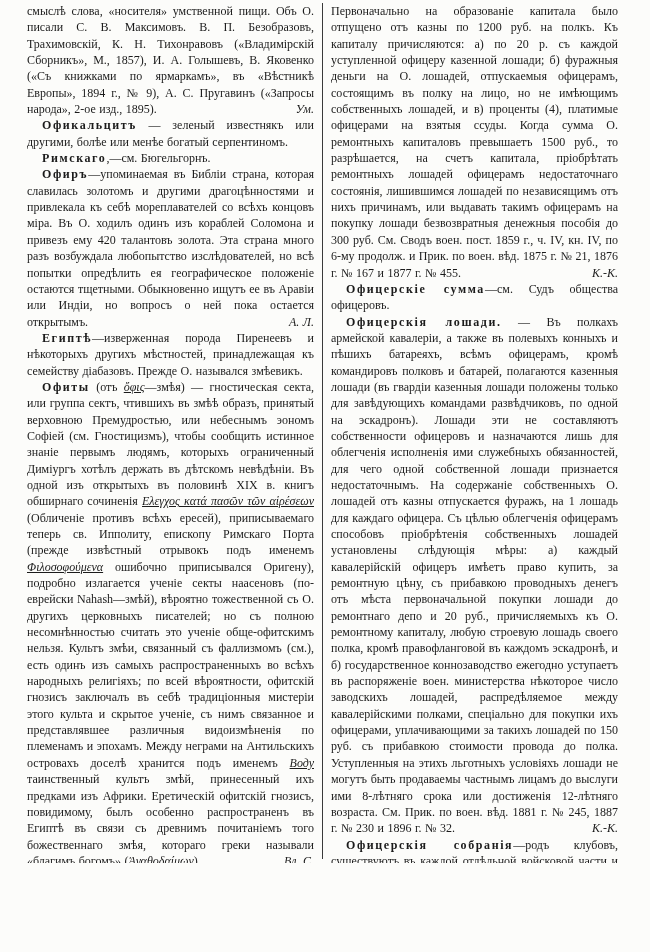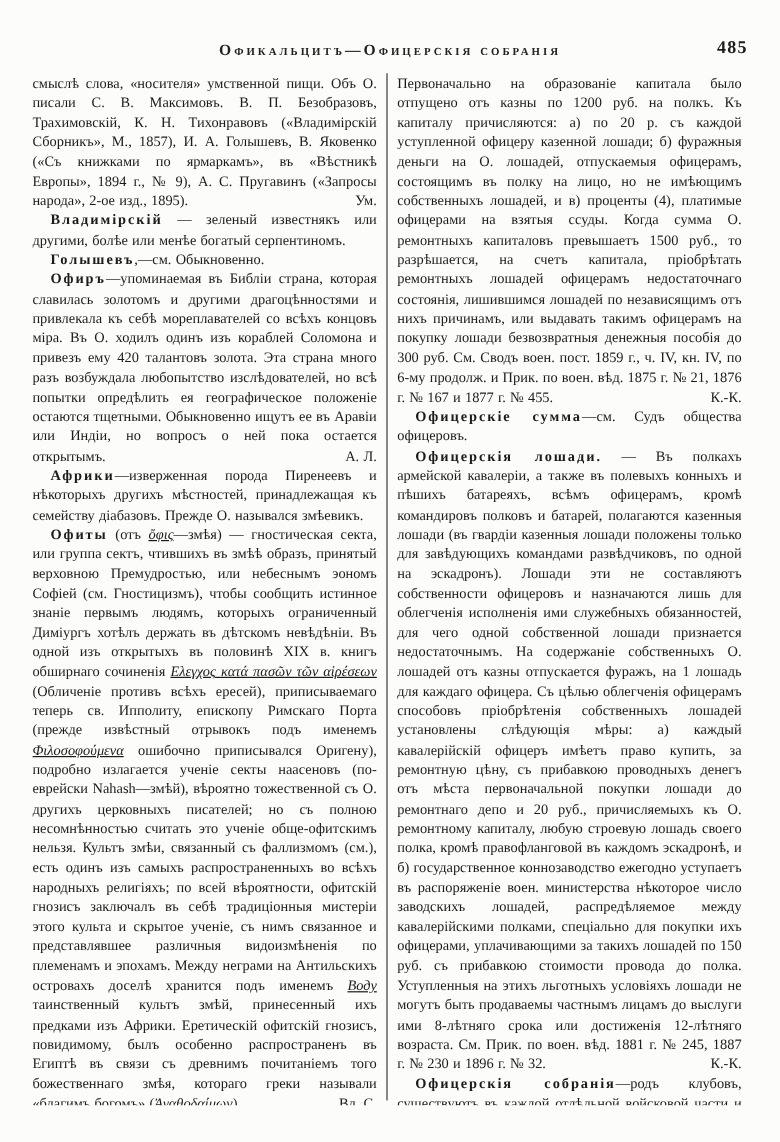--- a/index.html
+++ b/index.html
@@ -58,38 +58,35 @@
     text-indent:15px;
   }
   p.entry.noindent{text-indent:0;}
   .head{
     font-weight:bold;
     letter-spacing:1.6px;
   }
   .it{font-style:italic;text-decoration:underline;}
   .sig{
     float:right;
+    font-style:italic;
     padding-left:6px;
   }
 </style>
 </head>
 <body>
 
 <div class="page" style="background: rgb(252, 252, 250); color: rgb(27, 27, 27);">
-  <header class="runhead">
-    <div class="runtitle">Офикальцитъ—Офицерскія собранія</div>
-    <div class="pagenum">485</div>
-  </header>
   <main class="columns">
     <section class="col col-left" id="col-left">
         <p class="entry noindent"><span>смыслѣ слова, «носителя» умственной пищи. Объ О. писали С. В. Максимовъ. В. П. Безобразовъ, Трахимовскій, К. Н. Тихонравовъ («Владимірскій Сборникъ», М., 1857), И. А. Голышевъ, В. Яковенко («Съ книжками по ярмаркамъ», въ «Вѣстникѣ Европы», 1894 г., № 9), А. С. Пругавинъ («Запросы народа», 2-ое изд., 1895).</span><span class="sig">Ум.</span></p>
-        <p class="entry"><span class="head">Владимірскій</span><span> — зеленый известнякъ или другими, болѣе или менѣе богатый серпентиномъ.</span></p>
-        <p class="entry"><span class="head">Голышевъ</span><span>,—см. Обыкновенно.</span></p>
+        <p class="entry"><span class="head">Офикальцитъ</span><span> — зеленый известнякъ или другими, болѣе или менѣе богатый серпентиномъ.</span></p>
+        <p class="entry"><span class="head">Римскаго</span><span>,—см. Бюгельгорнъ.</span></p>
         <p class="entry"><span class="head">Офиръ</span><span>—упоминаемая въ Библіи страна, которая славилась золотомъ и другими драгоцѣнностями и привлекала къ себѣ мореплавателей со всѣхъ концовъ міра. Въ О. ходилъ одинъ изъ кораблей Соломона и привезъ ему 420 талантовъ золота. Эта страна много разъ возбуждала любопытство изслѣдователей, но всѣ попытки опредѣлить ея географическое положеніе остаются тщетными. Обыкновенно ищутъ ее въ Аравіи или Индіи, но вопросъ о ней пока остается открытымъ.</span><span class="sig">А. Л.</span></p>
-        <p class="entry"><span class="head">Африки</span><span>—изверженная порода Пиренеевъ и нѣкоторыхъ другихъ мѣстностей, принадлежащая къ семейству діабазовъ. Прежде О. назывался змѣевикъ.</span></p>
+        <p class="entry"><span class="head">Египтѣ</span><span>—изверженная порода Пиренеевъ и нѣкоторыхъ другихъ мѣстностей, принадлежащая къ семейству діабазовъ. Прежде О. назывался змѣевикъ.</span></p>
         <p class="entry"><span class="head">Офиты</span><span> (отъ </span><span class="it">ὄφις</span><span>—змѣя) — гностическая секта, или группа сектъ, чтившихъ въ змѣѣ образъ, принятый верховною Премудростью, или небеснымъ эономъ Софіей (см. Гностицизмъ), чтобы сообщить истинное знаніе первымъ людямъ, которыхъ ограниченный Диміургъ хотѣлъ держать въ дѣтскомъ невѣдѣніи. Въ одной изъ открытыхъ въ половинѣ XIX в. книгъ обширнаго сочиненія </span><span class="it">Ελεγχος κατά πασῶν τῶν αἱρέσεων</span><span> (Обличеніе противъ всѣхъ ересей), приписываемаго теперь св. Ипполиту, епископу Римскаго Порта (прежде извѣстный отрывокъ подъ именемъ </span><span class="it">Φιλοσοφούμενα</span><span> ошибочно приписывался Оригену), подробно излагается ученіе секты наасеновъ (по-еврейски Nahash—змѣй), вѣроятно тожественной съ О. другихъ церковныхъ писателей; но съ полною несомнѣнностью считать это ученіе обще-офитскимъ нельзя. Культъ змѣи, связанный съ фаллизмомъ (см.), есть одинъ изъ самыхъ распространенныхъ во всѣхъ народныхъ религіяхъ; по всей вѣроятности, офитскій гнозисъ заключалъ въ себѣ традиціонныя мистеріи этого культа и скрытое ученіе, съ нимъ связанное и представлявшее различныя видоизмѣненія по племенамъ и эпохамъ. Между неграми на Антильскихъ островахъ доселѣ хранится подъ именемъ </span><span class="it">Воду</span><span> таинственный культъ змѣй, принесенный ихъ предками изъ Африки. Еретическій офитскій гнозисъ, повидимому, былъ особенно распространенъ въ Египтѣ въ связи съ древнимъ почитаніемъ того божественнаго змѣя, котораго греки называли «благимъ богомъ» (</span><span class="it">Ἀγαθοδαίμων</span><span>).</span><span class="sig">Вл. С.</span></p>
       </section>
     <div class="divider"></div>
     <section class="col col-right" id="col-right">
         <p class="entry noindent"><span>Первоначально на образованіе капитала было отпущено отъ казны по 1200 руб. на полкъ. Къ капиталу причисляются: а) по 20 р. съ каждой уступленной офицеру казенной лошади; б) фуражныя деньги на О. лошадей, отпускаемыя офицерамъ, состоящимъ въ полку на лицо, но не имѣющимъ собственныхъ лошадей, и в) проценты (4), платимые офицерами на взятыя ссуды. Когда сумма О. ремонтныхъ капиталовъ превышаетъ 1500 руб., то разрѣшается, на счетъ капитала, пріобрѣтать ремонтныхъ лошадей офицерамъ недостаточнаго состоянія, лишившимся лошадей по независящимъ отъ нихъ причинамъ, или выдавать такимъ офицерамъ на покупку лошади безвозвратныя денежныя пособія до 300 руб. См. Сводъ воен. пост. 1859 г., ч. IV, кн. IV, по 6-му продолж. и Прик. по воен. вѣд. 1875 г. № 21, 1876 г. № 167 и 1877 г. № 455.</span><span class="sig">К.-К.</span></p>
         <p class="entry"><span class="head">Офицерскіе сумма</span><span>—см. Судъ общества офицеровъ.</span></p>
         <p class="entry"><span class="head">Офицерскія лошади.</span><span> — Въ полкахъ армейской кавалеріи, а также въ полевыхъ конныхъ и пѣшихъ батареяхъ, всѣмъ офицерамъ, кромѣ командировъ полковъ и батарей, полагаются казенныя лошади (въ гвардіи казенныя лошади положены только для завѣдующихъ командами развѣдчиковъ, по одной на эскадронъ). Лошади эти не составляютъ собственности офицеровъ и назначаются лишь для облегченія исполненія ими служебныхъ обязанностей, для чего одной собственной лошади признается недостаточнымъ. На содержаніе собственныхъ О. лошадей отъ казны отпускается фуражъ, на 1 лошадь для каждаго офицера. Съ цѣлью облегченія офицерамъ способовъ пріобрѣтенія собственныхъ лошадей установлены слѣдующія мѣры: а) каждый кавалерійскій офицеръ имѣетъ право купить, за ремонтную цѣну, съ прибавкою проводныхъ денегъ отъ мѣста первоначальной покупки лошади до ремонтнаго депо и 20 руб., причисляемыхъ къ О. ремонтному капиталу, любую строевую лошадь своего полка, кромѣ правофланговой въ каждомъ эскадронѣ, и б) государственное коннозаводство ежегодно уступаетъ въ распоряженіе воен. министерства нѣкоторое число заводскихъ лошадей, распредѣляемое между кавалерійскими полками, спеціально для покупки ихъ офицерами, уплачивающими за такихъ лошадей по 150 руб. съ прибавкою стоимости провода до полка. Уступленныя на этихъ льготныхъ условіяхъ лошади не могутъ быть продаваемы частнымъ лицамъ до выслуги ими 8-лѣтняго срока или достиженія 12-лѣтняго возраста. См. Прик. по воен. вѣд. 1881 г. № 245, 1887 г. № 230 и 1896 г. № 32.</span><span class="sig">К.-К.</span></p>
         <p class="entry"><span class="head">Офицерскія собранія</span><span>—родъ клубовъ, существуютъ въ каждой отдѣльной войсковой части и имѣютъ цѣлью взаимное сближеніе членовъ О. общества, поддержку и развитіе между ними товарищескихъ отношеній, содѣйствіе ихъ военному образованію, устройство развлеченій и удешевленіе жизни офицеровъ. Всѣ офицеры части обязательно состоятъ членами собранія. Врачи и чиновники, занимающія въ части штатные должности, по-</span></p>
       </section>
   </main>

